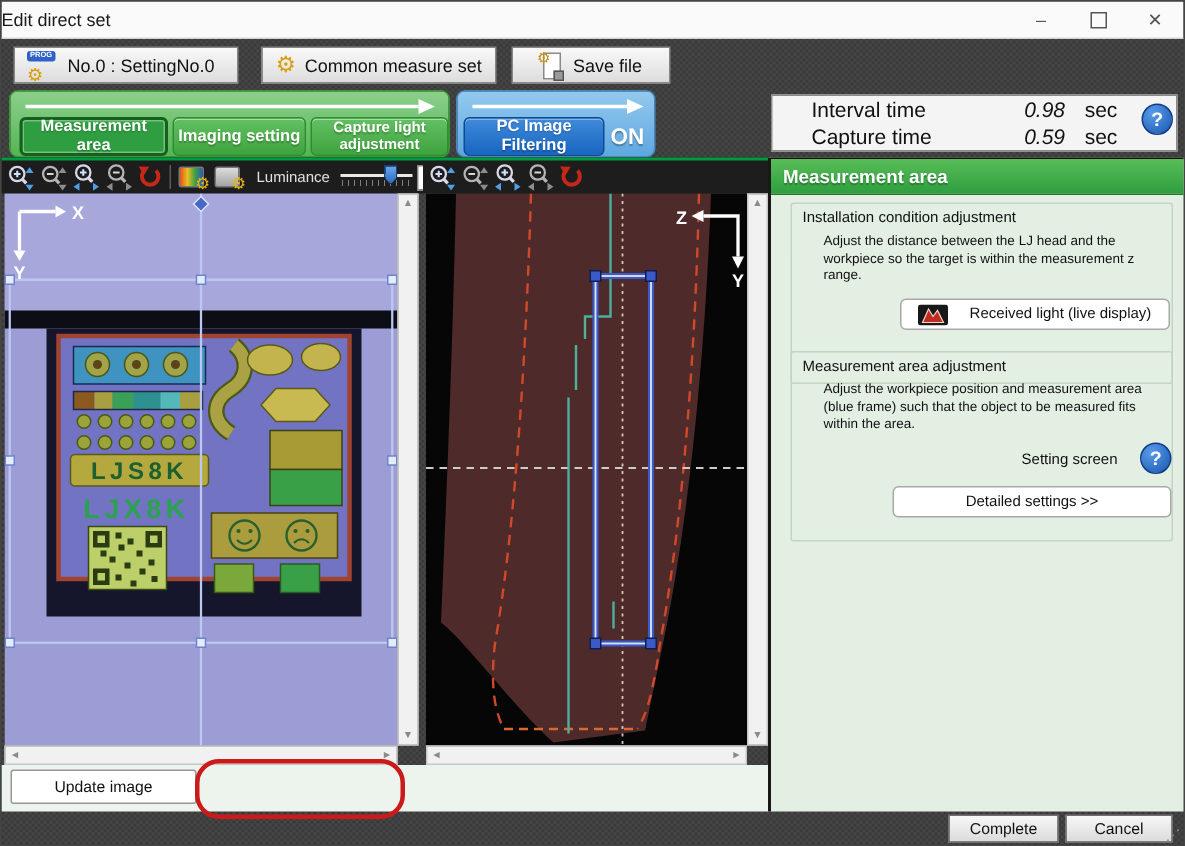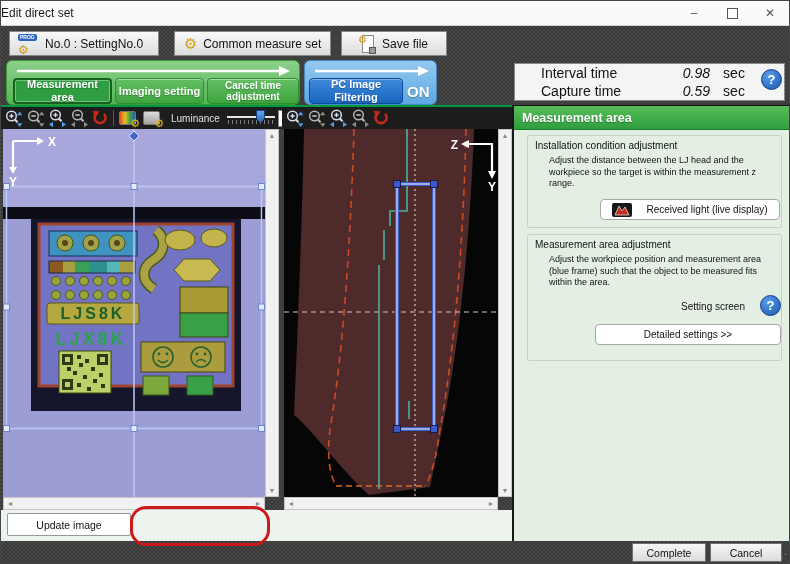--- a/index.html
+++ b/index.html
@@ -125,21 +125,21 @@
       <line x1="2" y1="6" x2="264" y2="6" stroke="#fff" stroke-width="2.4"></line>
       <polygon points="264,1 275,6 264,11" fill="#fff"></polygon>
     </svg>
     <div class="tab tab-green active" style="left:6px;top:17px;width:99px;height:26px;">
         <span>Measurement area</span>
       </div>
     <div class="tab tab-green" style="left:108px;top:17px;width:89px;height:26px;">
         <span>Imaging setting</span>
       </div>
     <div class="tab tab-green" style="left:200px;top:17px;width:92px;height:26px;font-size:10px;padding:0 4px;">
-        <span>Cancel time adjustment</span>
+        <span>Capture light adjustment</span>
       </div>
   </div>
 
   <div class="grp grp-blue" style="left:303px;top:59px;width:133px;height:45px;">
     <svg class="grp-arrow" width="118" height="12" viewBox="0 0 118 12">
       <line x1="2" y1="6" x2="105" y2="6" stroke="#fff" stroke-width="2.4"></line>
       <polygon points="105,1 116,6 105,11" fill="#fff"></polygon>
     </svg>
     <div class="tab tab-blue" style="left:4px;top:17px;width:94px;height:26px;">
         <span>PC Image Filtering</span>
@@ -419,21 +419,21 @@
   <button class="wbtn" style="left:6px;top:512px;width:124px;height:23px;">
       <span>Update image</span>
     </button>
   <div class="annotation" style="left:129px;top:505px;width:134px;height:34px;"></div>
 
   <div class="right-panel">
     <div class="panel-header">
         <span>Measurement area</span>
       </div>
 
-    <div class="gbox" style="left:13px;top:30px;width:255px;height:93px;">
+    <div class="gbox" style="left:13px;top:30px;width:255px;height:121px;">
       <span class="gbox-title">Installation condition adjustment</span>
       <div class="gbox-body">Adjust the distance between the LJ head and the workpiece so the target is within the measurement z range.</div>
       <button class="pill-btn" style="left:72px;top:63px;width:180px;height:21px;">
         <span class="rl-icon">
           <svg width="20" height="14" viewBox="0 0 20 14">
               <rect width="20" height="14" rx="2" fill="#181818"></rect>
               <path d="M3,12 L7,3 L10,8 L13,4 L17,12 Z" fill="#c22c20" stroke="#f0d8d0" stroke-width="0.8"></path>
             </svg>
         </span>
         <span>Received light (live display)</span>

